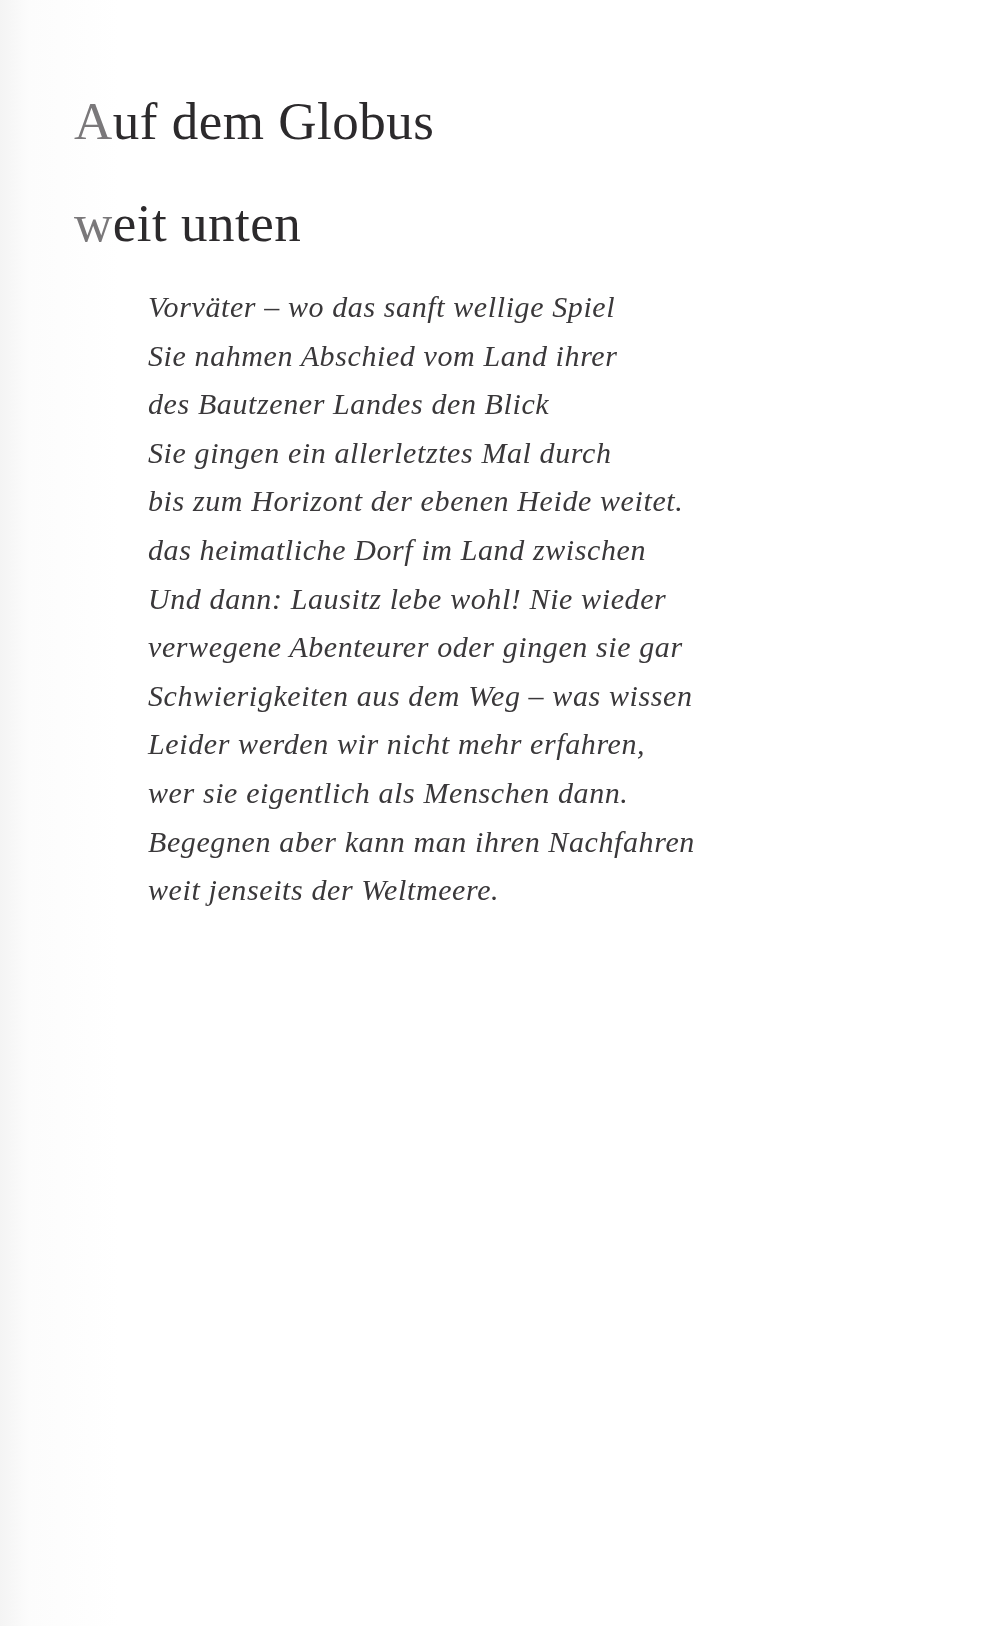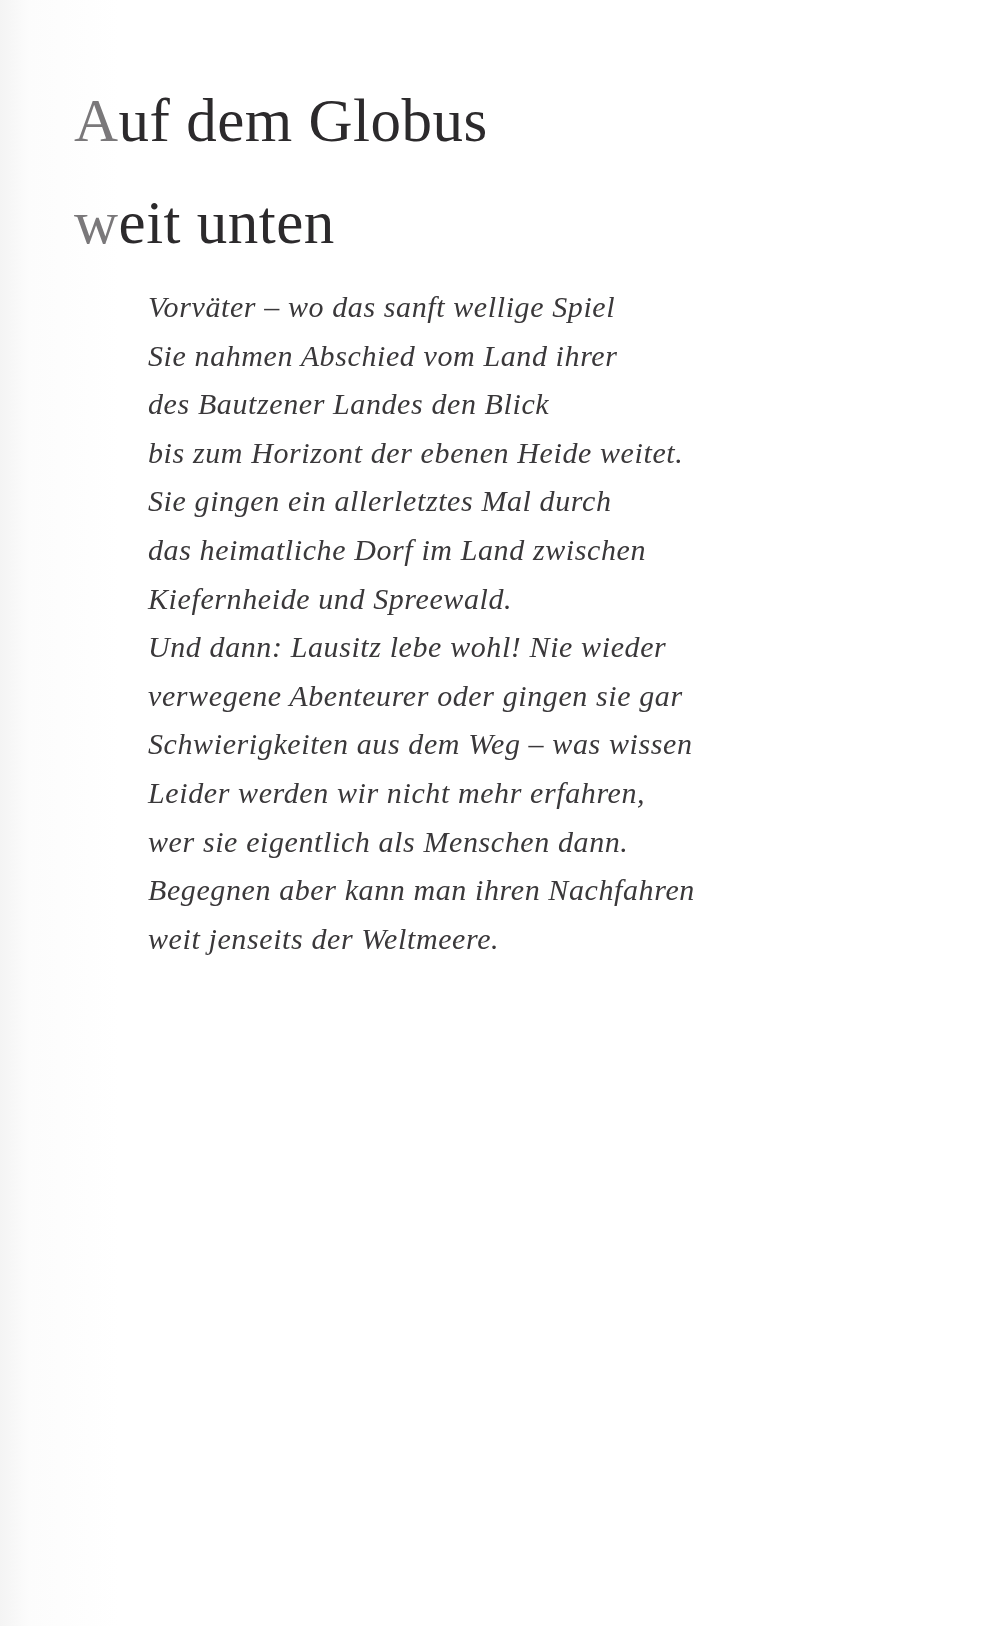--- a/index.html
+++ b/index.html
@@ -19,21 +19,21 @@
       width: 1000px; height: 1626px;
       background: linear-gradient(to right, #f4f4f4 0px, #fcfcfc 30px, #ffffff 120px, #ffffff 100%);
     }
     .title {
       position: absolute;
       left: 74px;
       top: 70px;
       margin: 0;
       font-family: "Liberation Serif", "DejaVu Serif", serif;
       font-weight: normal;
-      font-size: 61px;
+      font-size: 53px;
       line-height: 102px;
       color: #2c2a2c;
       letter-spacing: 0.5px;
     }
     .title .line { display: block; white-space: nowrap; }
     .title .initial { color: #7a787a; }
     .body-text {
       position: absolute;
       left: 148px;
       top: 283px;
@@ -53,24 +53,23 @@
 <div class="page">
   <h1 class="title">
     <span class="line"><span class="initial">A</span><span>uf dem Globus</span></span>
     <span class="line"><span class="initial">w</span><span>eit unten</span></span>
   </h1>
 
   <div class="body-text">
     <span class="line">Vorväter – wo das sanft wellige Spiel</span>
     <span class="line">Sie nahmen Abschied vom Land ihrer</span>
     <span class="line">des Bautzener Landes den Blick</span>
+    <span class="line">Sie gingen ein allerletztes Mal durch</span>
     <span class="line">bis zum Horizont der ebenen Heide weitet.</span>
-    <span class="line">Sie gingen ein allerletztes Mal durch</span>
     <span class="line">das heimatliche Dorf im Land zwischen</span>
-    <span class="line">Kiefernheide und Spreewald.</span>
     <span class="line">Und dann: Lausitz lebe wohl! Nie wieder</span>
     <span class="line">verwegene Abenteurer oder gingen sie gar</span>
     <span class="line">Schwierigkeiten aus dem Weg – was wissen</span>
     <span class="line">Leider werden wir nicht mehr erfahren,</span>
     <span class="line">wer sie eigentlich als Menschen dann.</span>
     <span class="line">Begegnen aber kann man ihren Nachfahren</span>
     <span class="line">weit jenseits der Weltmeere.</span>
   </div>
 </div>
 

